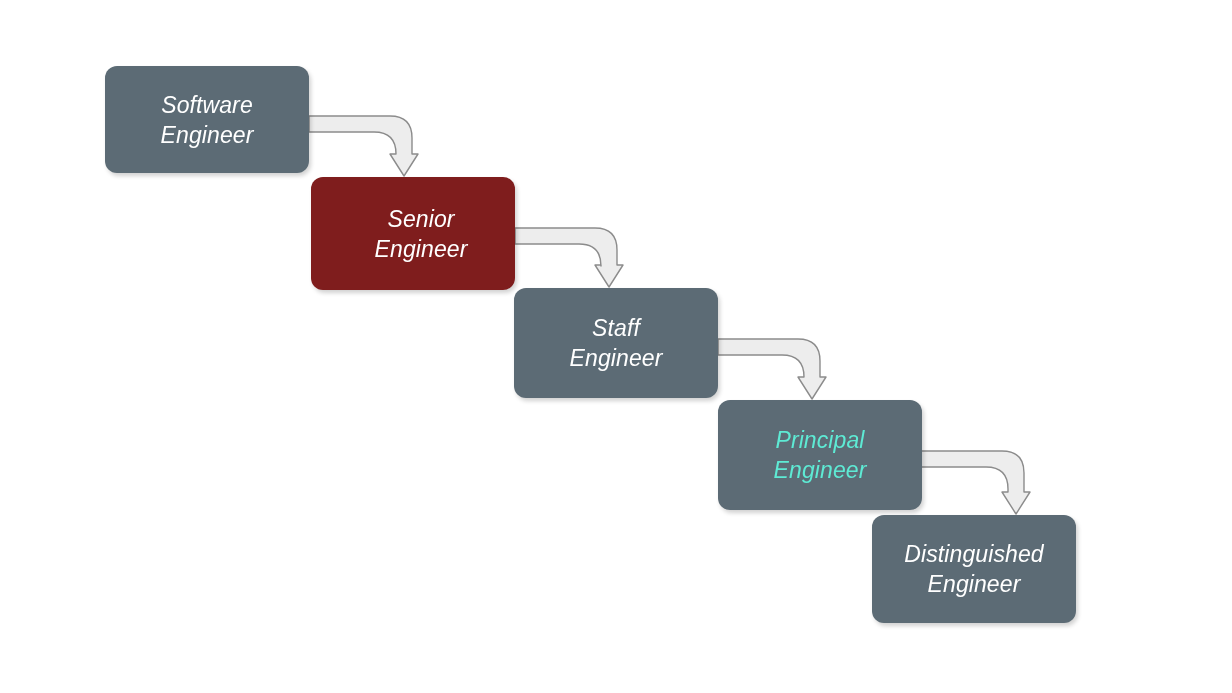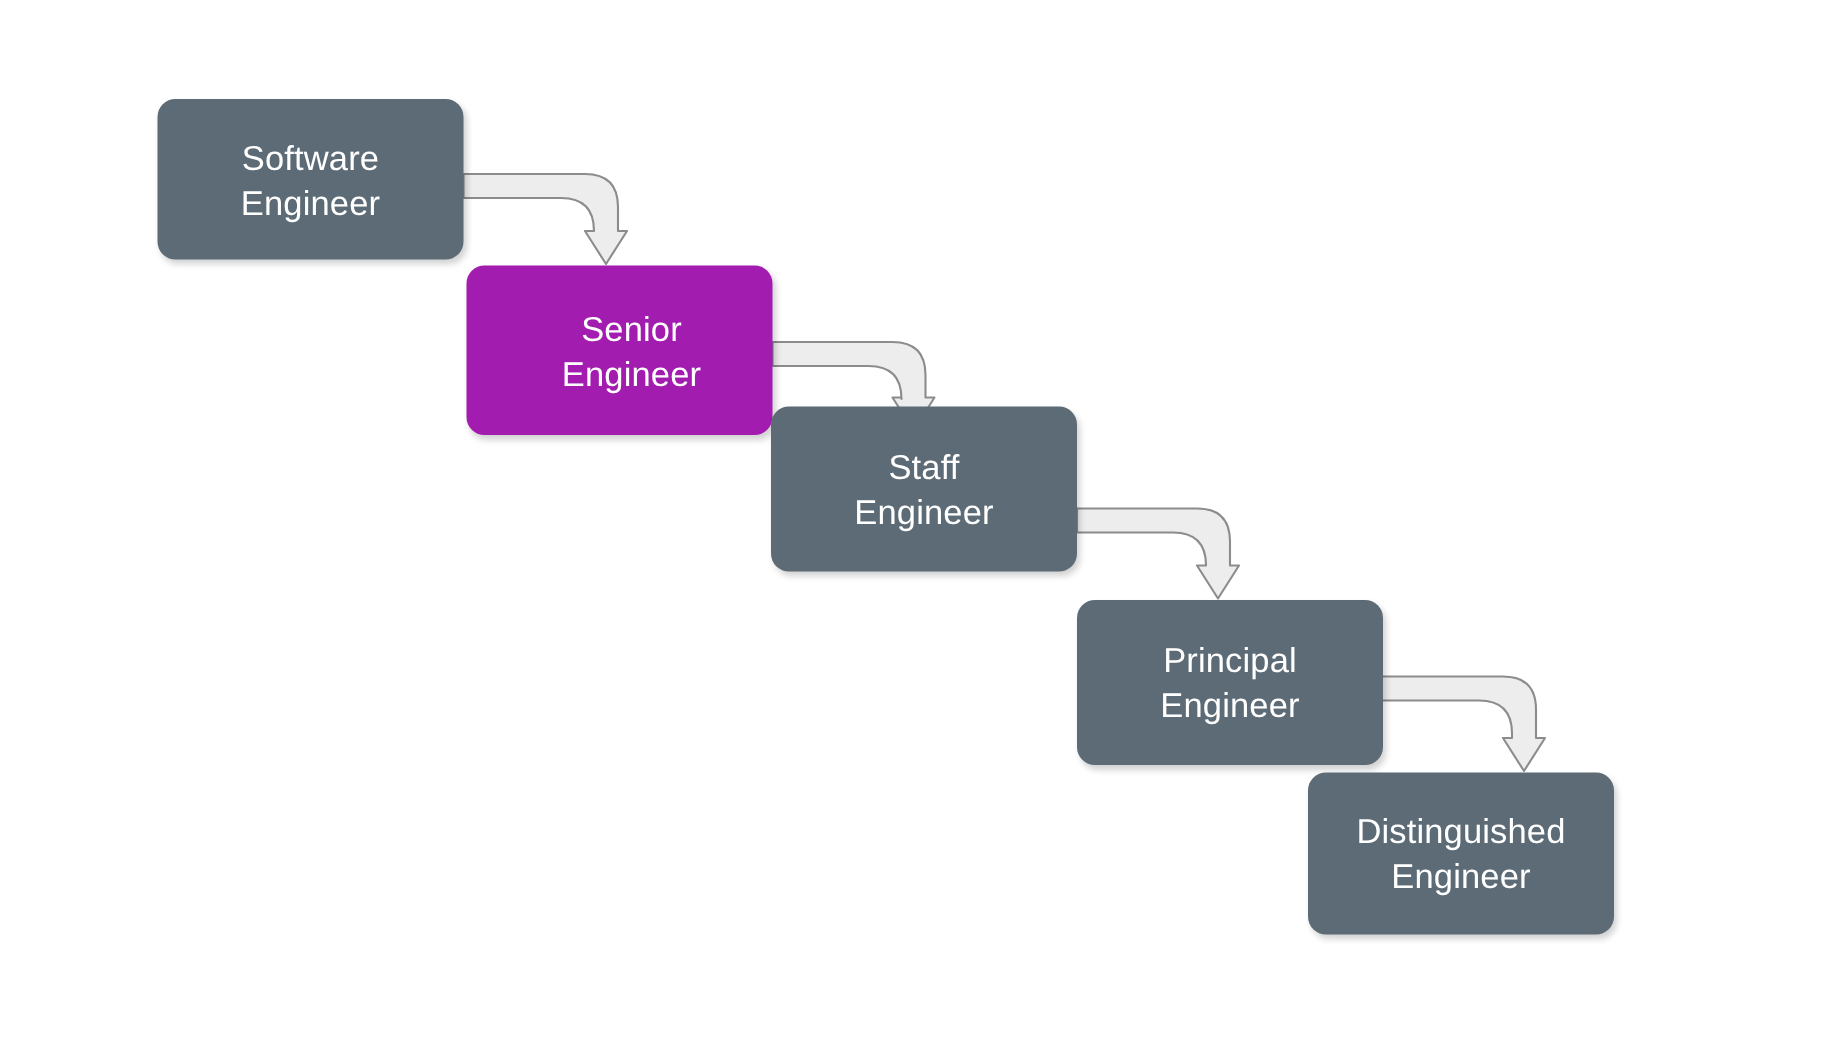--- a/index.html
+++ b/index.html
@@ -12,20 +12,21 @@
     height: 693px;
     background: #ffffff;
     font-family: "Liberation Sans", sans-serif;
     overflow: hidden;
   }
   #canvas {
     position: relative;
     width: 1232px;
     height: 693px;
     background: #ffffff;
+    font-style: italic;
   }
   .connector-layer {
     position: absolute;
     left: 0;
     top: 0;
     width: 1232px;
     height: 693px;
     pointer-events: none;
   }
   .node {
@@ -63,29 +64,29 @@
         <path d="M 718 339 L 798 339 Q 820 339 820 361 L 820 377 L 826 377 L 812 399 L 798 377 L 804 377 L 804 377 Q 804 355 782 355 L 718 355 Z" fill="#ededed" stroke="#8c8c8c" stroke-width="1.4" stroke-linejoin="round"></path>
         <path d="M 921 451 L 1002 451 Q 1024 451 1024 473 L 1024 492 L 1030 492 L 1016 514 L 1002 492 L 1008 492 L 1008 489 Q 1008 467 986 467 L 921 467 Z" fill="#ededed" stroke="#8c8c8c" stroke-width="1.4" stroke-linejoin="round"></path>
       </g>
   </svg>
 
   <div id="nodes">
       <div class="node" style="left: 105px; top: 66px; width: 204px; height: 107px; background: rgb(92, 107, 117); color: rgb(255, 255, 255);">
         <span class="node-label">Software
 Engineer</span>
       </div>
-      <div class="node" style="left: 311px; top: 177px; width: 204px; height: 113px; background: #a21caf; color: rgb(255, 255, 255); padding-left: 16px;">
+      <div class="node" style="left: 311px; top: 177px; width: 204px; height: 113px; background: #7f1d1d; color: rgb(255, 255, 255); padding-left: 16px;">
         <span class="node-label">Senior
 Engineer</span>
       </div>
-      <div class="node" style="left: 514px; top: 271px; width: 204px; height: 110px; background: rgb(92, 107, 117); color: rgb(255, 255, 255);">
+      <div class="node" style="left: 514px; top: 288px; width: 204px; height: 110px; background: rgb(92, 107, 117); color: rgb(255, 255, 255);">
         <span class="node-label">Staff
 Engineer</span>
       </div>
-      <div class="node" style="left: 718px; top: 400px; width: 204px; height: 110px; background: rgb(92, 107, 117); color: #ffffff;">
+      <div class="node" style="left: 718px; top: 400px; width: 204px; height: 110px; background: rgb(92, 107, 117); color: #5eead4;">
         <span class="node-label">Principal
 Engineer</span>
       </div>
       <div class="node" style="left: 872px; top: 515px; width: 204px; height: 108px; background: rgb(92, 107, 117); color: rgb(255, 255, 255);">
         <span class="node-label">Distinguished
 Engineer</span>
       </div>
     </div>
 
 </div>

